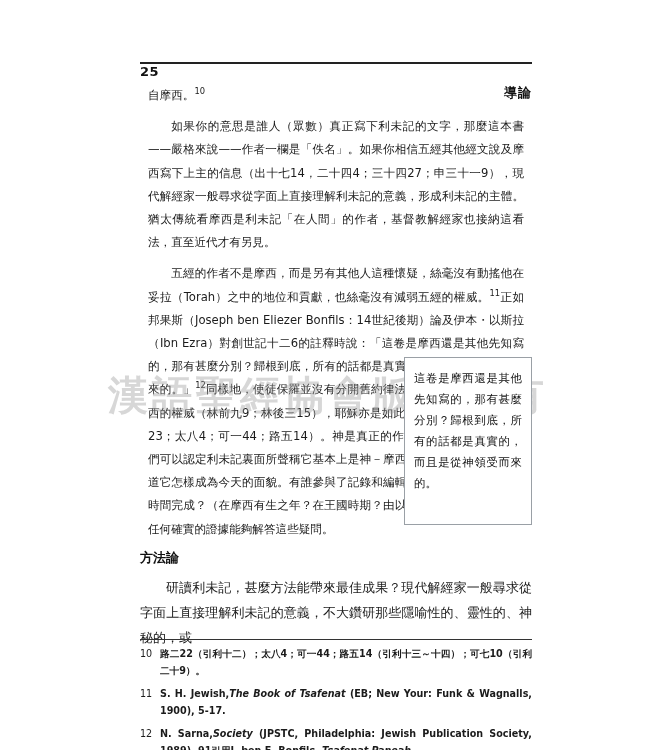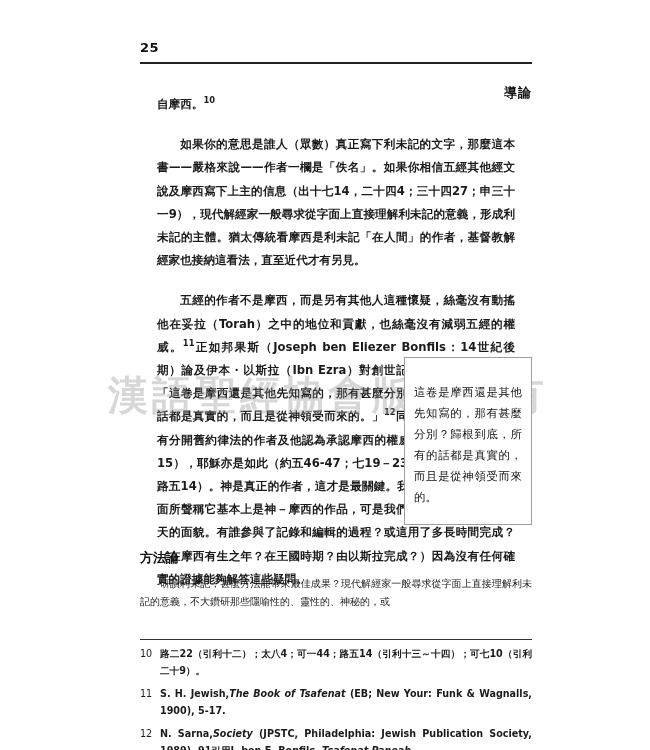--- a/index.html
+++ b/index.html
@@ -23,21 +23,21 @@
     background: #ffffff;
   }
   
   .header {
     position: absolute;
     left: 140px;
     top: 40px;
     width: 392px;
     display: flex;
     justify-content: space-between;
-    align-items: flex-start;
+    align-items: center;
     font-size: 13px;
     font-weight: bold;
     color: #111;
   }
   .header .pg-num { letter-spacing: 0.5px; }
   .header .pg-title { letter-spacing: 1px; margin-top: 44px; }
   .header-rule {
     position: absolute;
     left: 140px;
     top: 62px;
@@ -50,37 +50,36 @@
     position: absolute;
     left: 140px;
     top: 76px;
     width: 392px;
     font-size: 11.6px;
     line-height: 23.2px;
     text-align: justify;
     color: #1b1b1b;
   }
   .body-col p {
-    margin: 17px;
+    margin: 8px;
     text-align: justify;
     text-justify: inter-ideograph;
-    font-weight: bold;
   }
   .indent { text-indent: 2em; }
   
   .pullquote {
     position: absolute;
     left: 404px;
     top: 357px;
     width: 128px;
     height: 168px;
     border: 1px solid #9aa0a6;
     background: #ffffff;
     box-sizing: border-box;
-    padding: 24px 9px 8px 9px;
+    padding: 10px 9px 8px 9px;
     font-size: 11.4px;
     line-height: 21px;
     color: #111;
     z-index: 5;
   }
   .pullquote p { margin: 0; text-align: justify; }
   
   .watermark {
     position: absolute;
     left: 38px;
@@ -104,22 +103,22 @@
     text-align: left;
     font-size: 13px;
     font-weight: bold;
     color: #111;
   }
   .body-col2 {
     position: absolute;
     left: 140px;
     top: 575px;
     width: 392px;
-    font-size: 10px;
-    line-height: 18px;
+    font-size: 13px;
+    line-height: 25px;
     text-align: justify;
     color: #1b1b1b;
   }
   .body-col2 p { margin: 0; text-align: justify; }
   
   .fn-rule {
     position: absolute;
     left: 140px;
     top: 639px;
     width: 392px;

